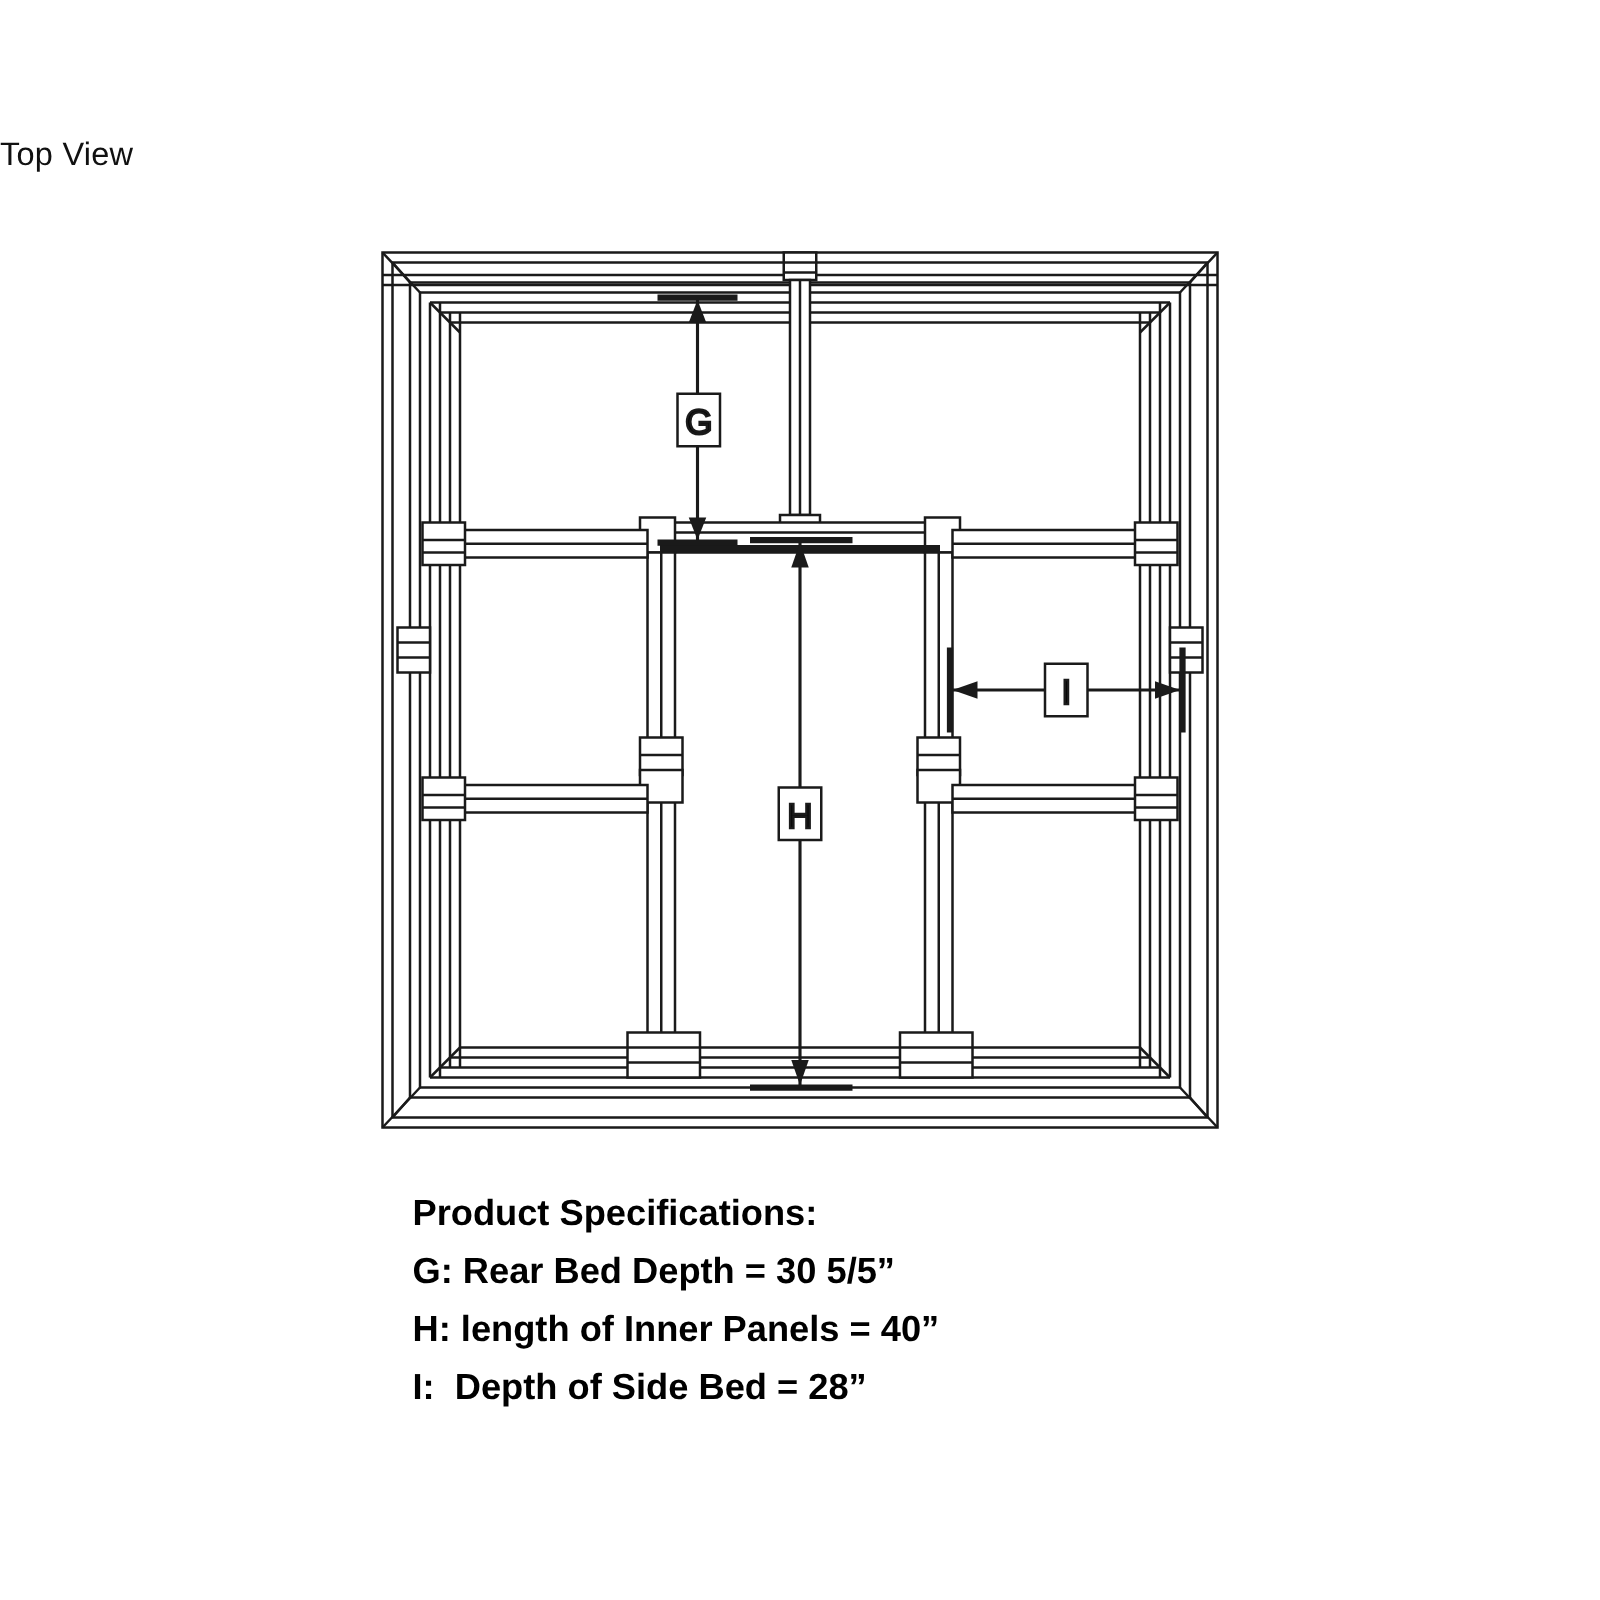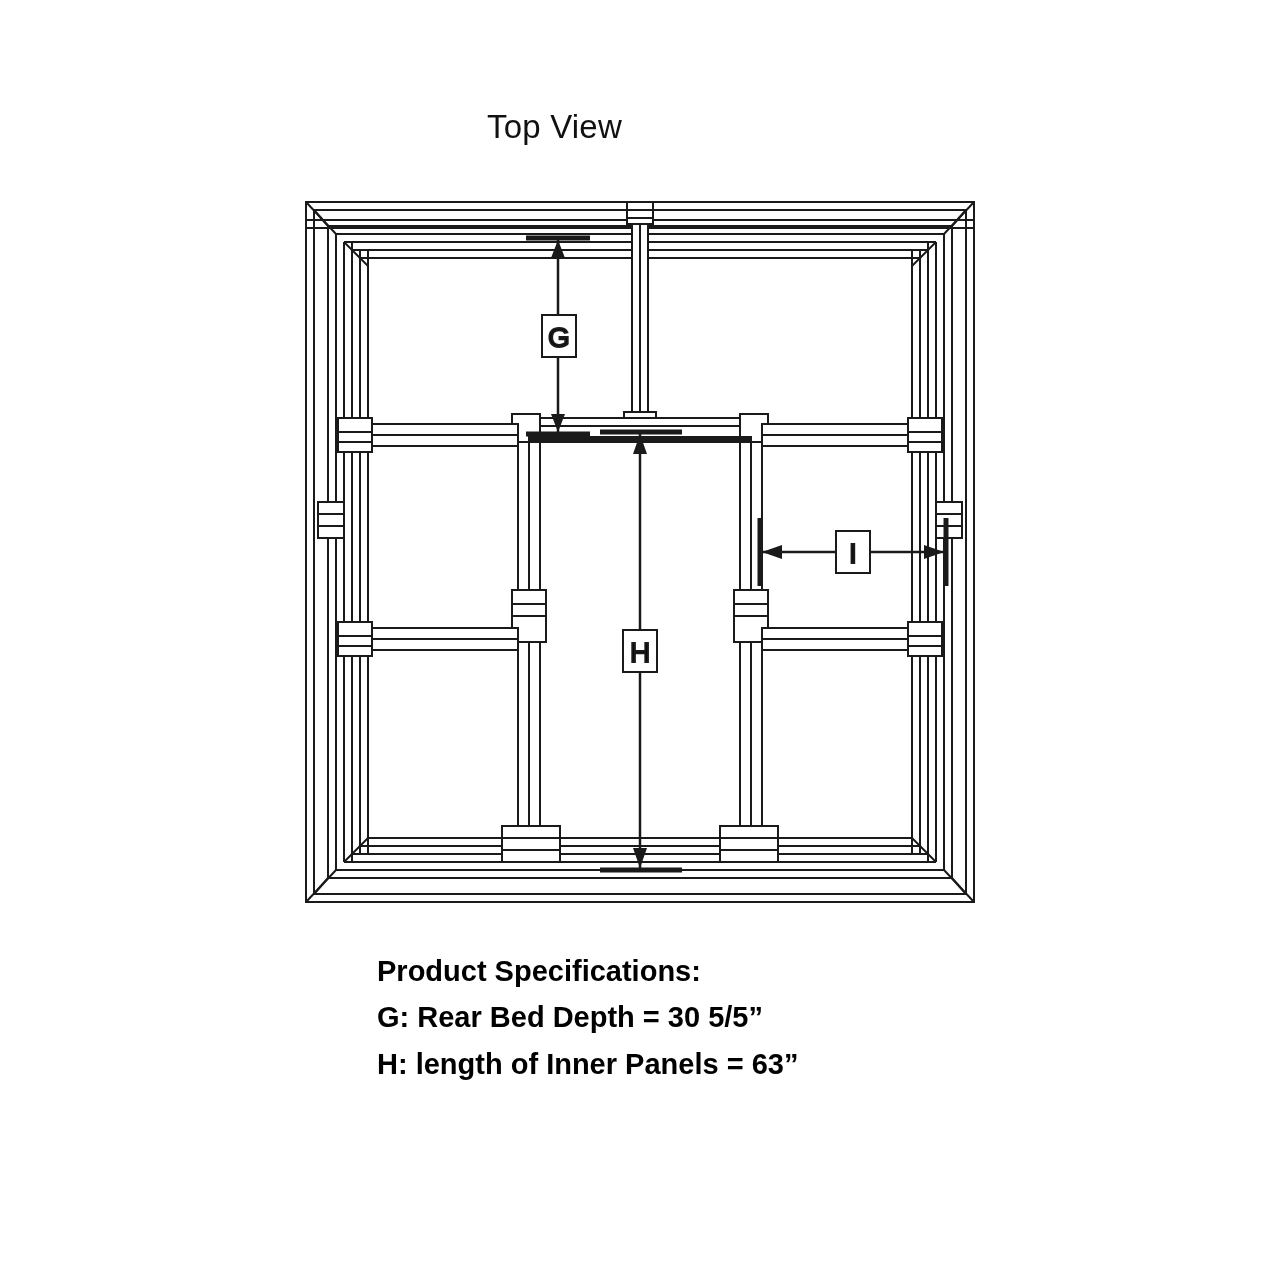--- a/index.html
+++ b/index.html
@@ -18,22 +18,21 @@
   #page {
     position: relative;
     width: 1280px;
     height: 1280px;
   }
   #title {
     position: absolute;
     top: 108px;
     left: 0;
     width: 1109px;
-    text-align: center;
-    font-size: 33px;
+    font-size: 26px;
     font-weight: normal;
     letter-spacing: 0.2px;
     color: #111;
   }
   #drawing {
     position: absolute;
     top: 180px;
     left: 290px;
     width: 700px;
     height: 740px;
@@ -43,21 +42,20 @@
     top: 948px;
     left: 330px;
     width: 900px;
     font-size: 29px;
     font-weight: bold;
     line-height: 1.6;
     color: #000;
   }
   #specs .spec-line {
     white-space: pre;
-    margin-left: 47px;
   }
   .dim-label {
     font-family: "Liberation Sans", sans-serif;
     font-size: 28px;
     fill: #000;
   }
 </style>
 </head>
 <body>
 
@@ -233,16 +231,17 @@
         </g>
         <text x="563" y="383" class="dim-label" text-anchor="middle">I</text>
 
       </g>
     </svg>
   </div>
 
   <div id="specs">
     <div class="spec-line">Product Specifications:</div>
     <div class="spec-line">G: Rear Bed Depth = 30 5/5”</div>
-    <div class="spec-line">H: length of Inner Panels = 63”</div>
+    <div class="spec-line">H: length of Inner Panels = 40”</div>
+    <div class="spec-line">I:  Depth of Side Bed = 28”</div>
   </div>
 
 </div>
 
 </body></html>

